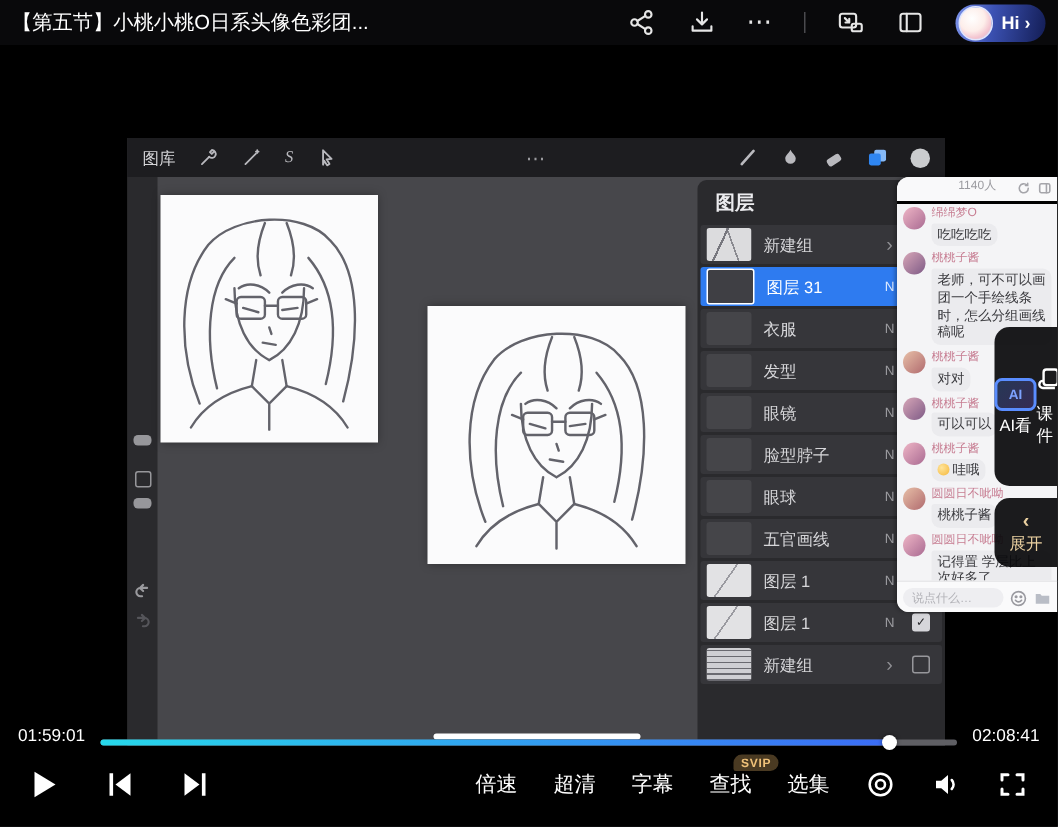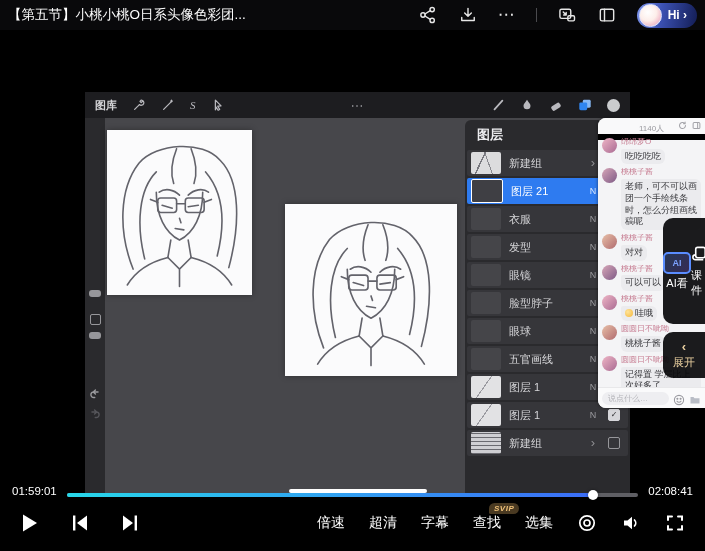--- a/index.html
+++ b/index.html
@@ -20,21 +20,21 @@
              background:radial-gradient(circle at 38% 35%,#ffffff 0%,#fdeeea 45%,#f3c3cf 70%,#bcd0f5 100%);
              border:1px solid #dfe6ff;}
   .hi-label{color:#fff;font-size:12px;font-weight:700;white-space:nowrap;}
   
   .video{position:absolute;top:30px;left:0;right:0;height:451px;background:#000;z-index:1;}
   
   .procreate{position:absolute;left:85px;top:62px;width:545px;height:405px;background:#47474b;z-index:2;}
   .pc-toolbar{position:absolute;top:0;left:0;right:0;height:26px;background:#1d1d20;
               display:flex;align-items:center;padding:0 10px;}
   .pc-left{display:flex;align-items:center;gap:15px;}
-  .pc-gallery{color:#d5d5d8;font-size:11px;font-weight:bold;}
+  .pc-gallery{color:#d5d5d8;font-size:11px;}
   .pc-icon{width:14px;height:14px;display:block;}
   .pc-icon svg{width:100%;height:100%;stroke:#b9b9be;fill:none;stroke-width:1.4;stroke-linecap:round;stroke-linejoin:round;}
   .pc-sel{color:#b9b9be;font-size:11px;font-style:italic;font-family:"Liberation Serif",serif;}
   .pc-center{position:absolute;left:50%;transform:translateX(-50%);color:#9a9a9e;font-size:13px;letter-spacing:1px;}
   .pc-right{margin-left:auto;display:flex;align-items:center;gap:15px;}
   .pc-layersicon svg{stroke:none;}
   .pc-color{width:13px;height:13px;border-radius:50%;background:#caccce;}
   .pc-sidebar{position:absolute;left:0;top:26px;bottom:0;width:20px;background:#2a2a2d;}
   .sb-handle{position:absolute;left:4px;width:12px;height:7px;border-radius:3px;background:#97979b;}
   .sb-square{position:absolute;left:5px;width:9px;height:9px;border:1.5px solid #97979b;border-radius:2px;}
@@ -68,22 +68,22 @@
   .lright{width:14px;text-align:center;font-size:9px;color:#9c9ca0;}
   .lright.chev{font-size:13px;line-height:10px;color:#8e8e92;}
   .lrow.selected .lright{color:#dceaff;}
   .lcheck{width:10px;height:10px;border:1px solid #97979b;border-radius:2px;flex-shrink:0;
           display:flex;align-items:center;justify-content:center;}
   .lcheck.checked{background:#d6d6da;border-color:#d6d6da;}
   .lcheck.checked::after{content:"✓";font-size:8px;color:#2a2a2d;line-height:1;}
   
   .chat{position:absolute;left:598px;top:88px;width:107px;height:290px;background:#f4f4f6;
         border-radius:8px 0 0 8px;overflow:hidden;z-index:5;box-shadow:-1px 0 3px rgba(0,0,0,.3);}
-  .chat-header{height:16px;display:flex;align-items:flex-end;justify-content:center;position:relative;
-               border-bottom:6px solid #000000;background:#f9f9fa;}
+  .chat-header{height:16px;display:flex;align-items:flex-start;justify-content:center;position:relative;
+               border-bottom:2px solid #000000;background:#f9f9fa;}
   .chat-count{font-size:8px;color:#9b9ba0;}
   .chat-hicons{position:absolute;right:4px;top:3px;display:flex;gap:5px;}
   .chat-hicons svg{width:9px;height:9px;stroke:#a5a5aa;fill:none;stroke-width:1.4;stroke-linecap:round;}
   .chat-msgs{position:absolute;top:17px;bottom:20px;left:0;right:0;padding:3px 4px;
              display:flex;flex-direction:column;gap:4px;overflow:hidden;}
   .msg{display:flex;gap:4px;}
   .avatar{width:15px;height:15px;border-radius:50%;flex-shrink:0;background:linear-gradient(135deg,#efb6c6,#a96a92);}
   .msg:nth-child(2n) .avatar{background:linear-gradient(135deg,#d8a7b8,#7e5a86);}
   .msg:nth-child(3n) .avatar{background:linear-gradient(135deg,#e8c0a8,#b06a6e);}
   .m-body{display:flex;flex-direction:column;gap:2px;min-width:0;}
@@ -125,21 +125,21 @@
   
   .controls{position:absolute;top:500px;left:0;right:0;height:46px;display:flex;
             align-items:center;justify-content:space-between;padding:0 20px;z-index:20;}
   .ctl-left{display:flex;align-items:center;gap:30px;}
   .ctl-right{display:flex;align-items:center;gap:24px;}
   .ctl-icon{width:20px;height:20px;display:block;}
   .ctl-icon svg{width:100%;height:100%;}
   .ctl-label{color:#fff;font-size:14px;white-space:nowrap;position:relative;}
   .svip-badge{position:absolute;top:-11px;left:16px;background:#4a3a22;color:#efc179;
               font-size:8px;font-weight:700;padding:1px 5px;border-radius:7px 7px 7px 2px;
-              letter-spacing:.5px;font-style:italic;}
+              letter-spacing:.5px;}
 </style>
 </head>
 <body>
 
 <div id="app">
 
   <svg width="0" height="0" style="position:absolute" aria-hidden="true">
     <defs>
       <g id="sk" fill="none" stroke="#63636b" stroke-width="1.1" stroke-linecap="round">
         <path d="M18 95 C8 70 8 40 22 22 C34 8 66 6 78 20 C92 34 92 64 84 94"></path>
@@ -281,21 +281,21 @@
         <div class="layers-title">图层</div>
 
         <div class="lrow">
           <span class="lthumb thumb-art"></span>
           <span class="lname">新建组</span>
           <span class="lright chev">›</span>
           <span class="lcheck checked"></span>
         </div>
         <div class="lrow selected">
           <span class="lthumb"></span>
-          <span class="lname">图层 21</span>
+          <span class="lname">图层 31</span>
           <span class="lright">N</span>
           <span class="lcheck checked"></span>
         </div>
         <div class="lrow">
           <span class="lthumb"></span>
           <span class="lname">衣服</span>
           <span class="lright">N</span>
           <span class="lcheck checked"></span>
         </div>
         <div class="lrow">

